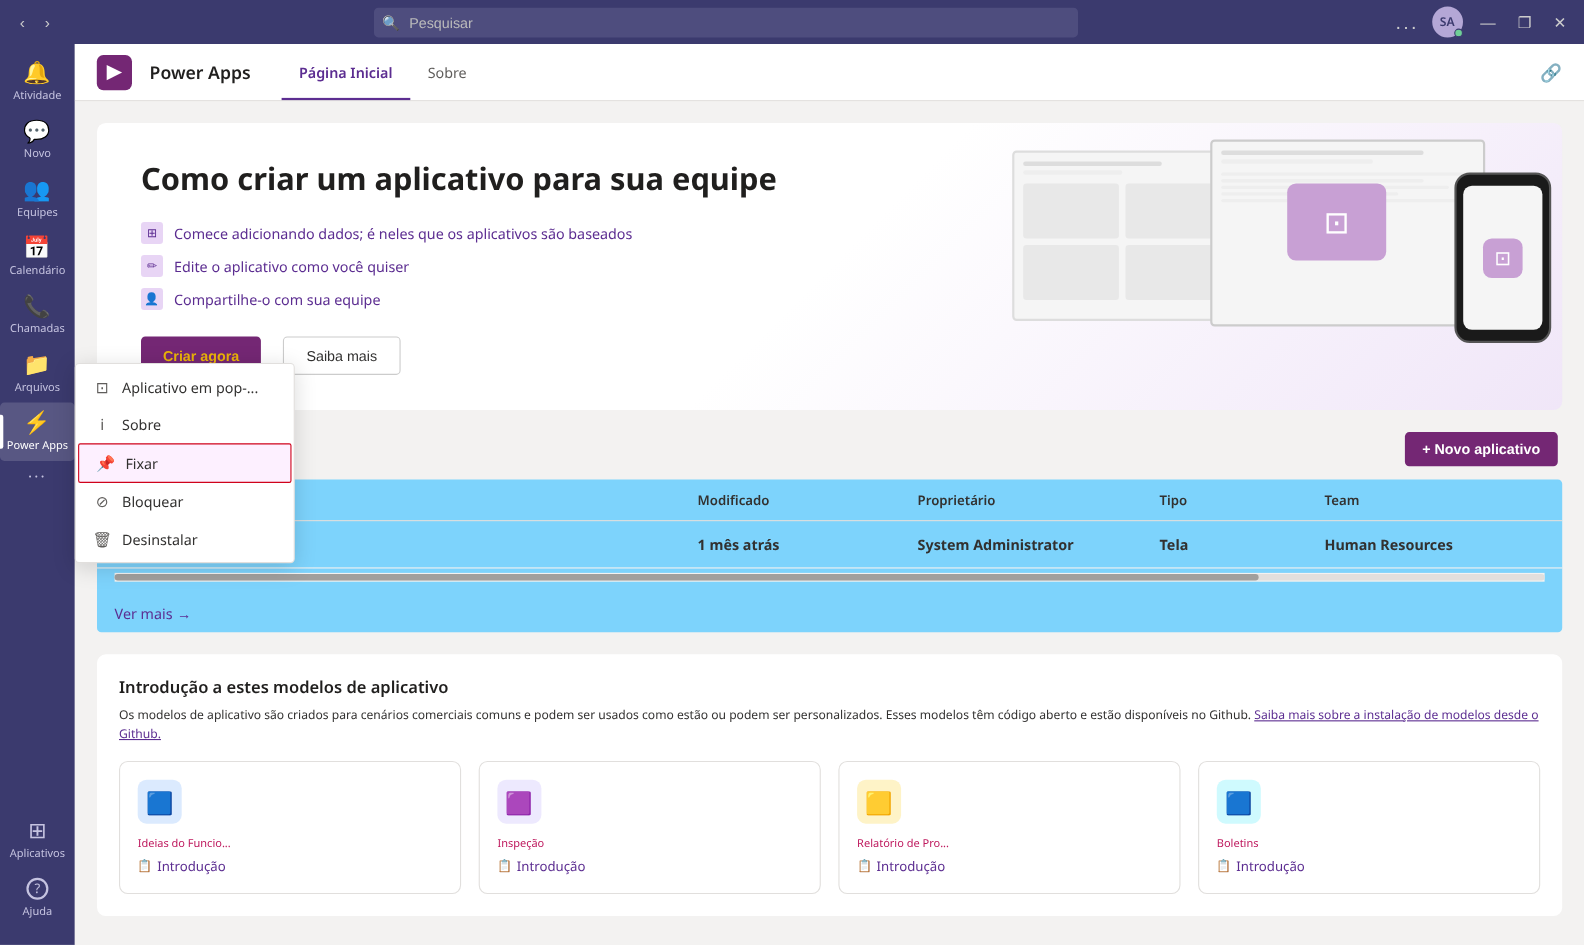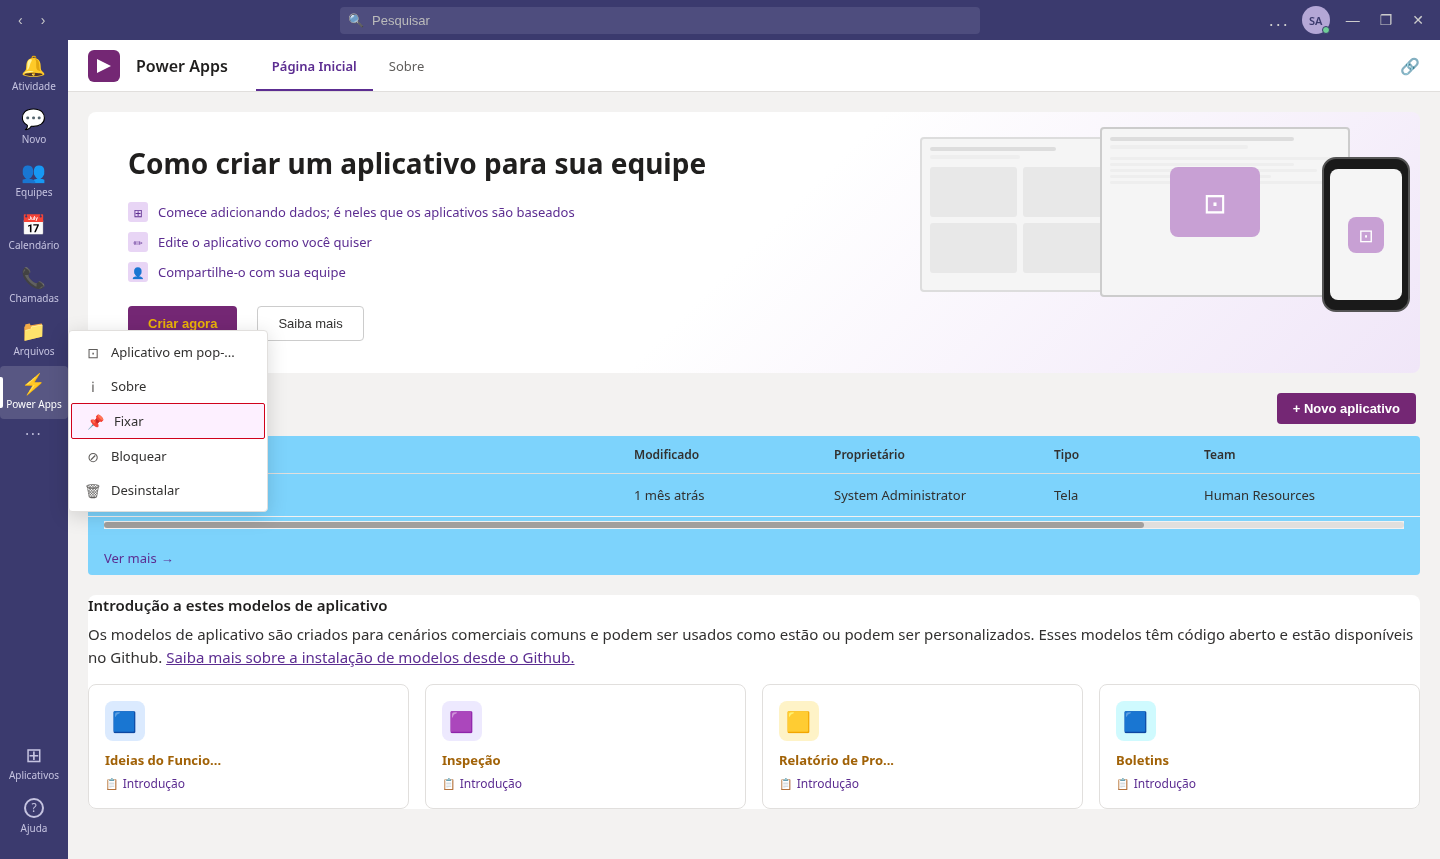--- a/index.html
+++ b/index.html
@@ -176,37 +176,37 @@
       border-radius: 2px;
       margin: 0 2px;
     }
     .context-icon { width: 16px; height: 16px; display: flex; align-items: center; justify-content: center; font-size: 14px; color: #605e5c; }
 
     
     .section-header { display: flex; align-items: center; justify-content: flex-end; margin-bottom: 12px; padding: 0 4px; }
     .new-app-btn { background: #742774; color: #fff; border: none; padding: 8px 16px; border-radius: 4px; font-size: 13px; cursor: pointer; display: flex; align-items: center; gap: 6px; font-weight: 600; }
     .apps-table { background: #7dd3fc; border-radius: 4px; overflow: hidden; margin-bottom: 20px; }
     .table-header { display: grid; grid-template-columns: 40px 1fr 200px 220px 150px 200px; padding: 10px 16px; border-bottom: 1px solid #e1dfdd; font-size: 12px; font-weight: 600; color: #323130; }
-    .table-row { display: grid; grid-template-columns: 40px 1fr 200px 220px 150px 200px; padding: 10px 16px; border-bottom: 1px solid #f3f2f1; font-size: 13px; color: #323130; align-items: center; }
+    .table-row { display: grid; grid-template-columns: 40px 1fr 200px 220px 150px 200px; padding: 10px 16px; border-bottom: 1px solid #f3f2f1; font-size: 13px; color: #323130; align-items: center; font-weight: bold; }
     .app-link { color: #5c2d91; text-decoration: underline; cursor: pointer; font-size: 13px; }
     .app-icon-sq { width: 22px; height: 22px; background: #4fc3f7; border-radius: 3px; display: flex; align-items: center; justify-content: center; color: #fff; font-size: 11px; }
     .scrollbar-area { height: 8px; background: #f3f2f1; position: relative; margin-bottom: 4px; }
     .scrollbar-track { height: 6px; background: #e1dfdd; border-radius: 3px; position: absolute; top: 1px; left: 0; right: 0; }
     .scrollbar-thumb { height: 6px; background: #a19f9d; border-radius: 3px; position: absolute; top: 0; left: 0; width: 80%; }
     .ver-mais { display: flex; align-items: center; gap: 4px; color: #5c2d91; font-size: 13px; cursor: pointer; padding: 8px 16px; }
 
     
-    .templates-section { background: #fff; border-radius: 8px; margin-bottom: 20px; }
+    .templates-section { background: #fff; border-radius: 8px; padding: 20px; margin-bottom: 20px; }
     .templates-title { font-size: 15px; font-weight: 600; color: #201f1e; margin-bottom: 8px; }
-    .templates-desc { font-size: 15px; color: #323130; margin-bottom: 16px; line-height: 1.5; }
+    .templates-desc { font-size: 11px; color: #323130; margin-bottom: 16px; line-height: 1.5; }
     .templates-desc a { color: #5c2d91; }
     .templates-grid { display: grid; grid-template-columns: repeat(4, 1fr); gap: 16px; }
     .template-card { border: 1px solid #e1dfdd; border-radius: 8px; padding: 16px; display: flex; flex-direction: column; gap: 6px; }
     .template-icon { width: 40px; height: 40px; border-radius: 8px; display: flex; align-items: center; justify-content: center; font-size: 20px; margin-bottom: 4px; }
-    .template-name { font-size: 13px; font-weight: 700; color: #a16207; }
+    .template-name { font-size: 10px; font-weight: 400; color: #be185d; }
     .template-intro { display: flex; align-items: center; gap: 4px; font-size: 12px; color: #5c2d91; cursor: pointer; }
     .template-intro-icon { font-size: 11px; }
 
     .power-apps-sidebar-active { background: rgba(255,255,255,0.15); }
   </style>
 </head>
 <body>
 
 <div class="title-bar">
   <div class="title-bar-left">

